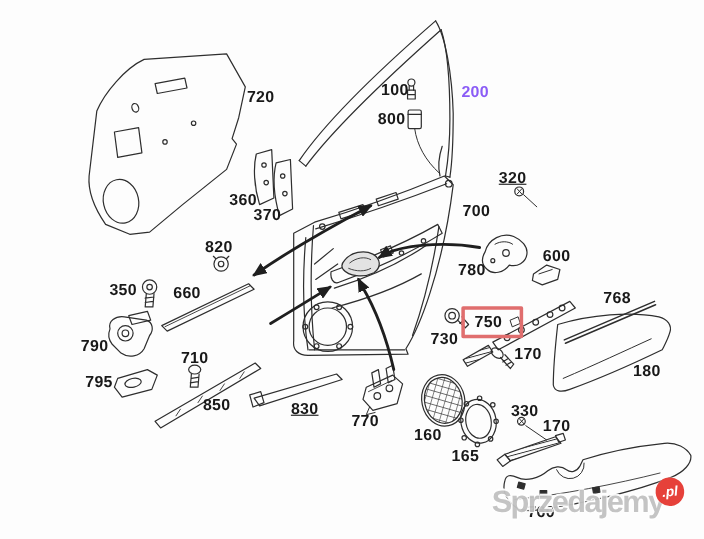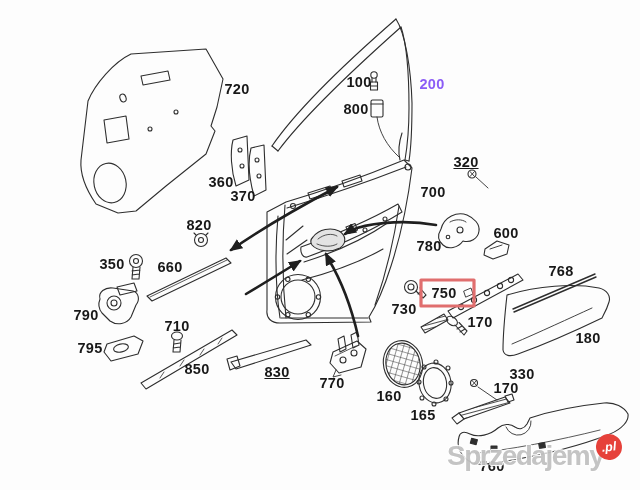--- a/index.html
+++ b/index.html
@@ -289,21 +289,21 @@
       <span class="part-label" style="left: 429px; top: 246px; color: rgb(24, 24, 24);">780</span>
       <span class="part-label" style="left: 506px; top: 233px; color: rgb(24, 24, 24);">600</span>
       <span class="part-label" style="left: 466px; top: 162px; color: rgb(24, 24, 24); text-decoration: underline;">320</span>
       <span class="part-label" style="left: 404px; top: 309px; color: rgb(24, 24, 24);">730</span>
       <span class="part-label" style="left: 444px; top: 293px; color: rgb(24, 24, 24);">750</span>
       <span class="part-label" style="left: 480px; top: 322px; color: rgb(24, 24, 24);">170</span>
       <span class="part-label" style="left: 561px; top: 271px; color: rgb(24, 24, 24);">768</span>
       <span class="part-label" style="left: 588px; top: 338px; color: rgb(24, 24, 24);">180</span>
       <span class="part-label" style="left: 389px; top: 396px; color: rgb(24, 24, 24);">160</span>
       <span class="part-label" style="left: 423px; top: 415px; color: rgb(24, 24, 24);">165</span>
-      <span class="part-label" style="left: 477px; top: 374px; color: rgb(24, 24, 24); margin-left: 45px;">330</span>
+      <span class="part-label" style="left: 477px; top: 374px; color: rgb(24, 24, 24);">330</span>
       <span class="part-label" style="left: 506px; top: 388px; color: rgb(24, 24, 24);">170</span>
       <span class="part-label" style="left: 492px; top: 466px; color: rgb(24, 24, 24);">760</span>
     </div>
 
 <div class="watermark" style="color: rgb(194, 194, 194);">Sprzedajemy</div>
 <div class="wm-badge" style="background: rgb(230, 65, 58); color: rgb(255, 255, 255);">.pl</div>
 
 </div>
 
 </body></html>

